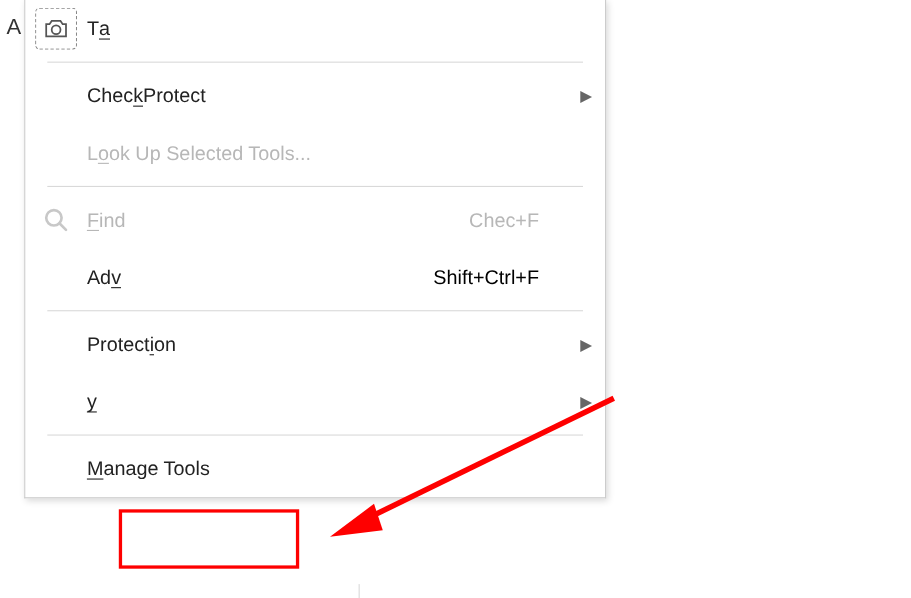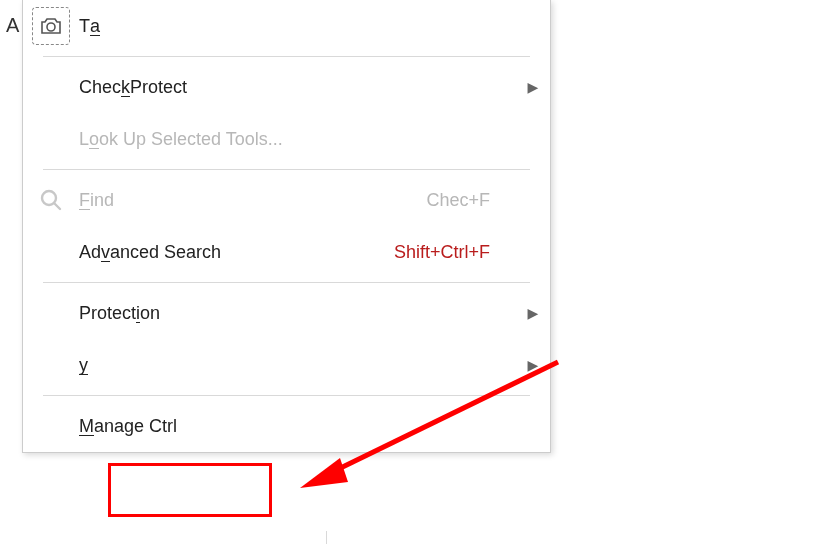--- a/index.html
+++ b/index.html
@@ -1,21 +1,21 @@
 <!DOCTYPE html>
 <html><head>
 <meta charset="utf-8">
 <style>
   html,body{margin:0;padding:0;width:828px;height:544px;background:#fff;font-family:"Segoe UI",Arial,sans-serif;font-size:18px;color:#333;overflow:hidden;}
   .edge-letter{position:absolute;left:6px;top:14px;font-size:20px;color:#333;}
   .menu{position:absolute;left:22px;top:0;width:527px;background:#fff;border:1px solid #ccc;border-top:none;box-shadow:2px 2px 6px rgba(0,0,0,0.15);}
   .row{display:flex;align-items:center;height:52px;}
   .icon-cell{width:56px;display:flex;align-items:center;justify-content:center;flex:none;}
   .label-cell{flex:1;display:flex;align-items:center;color:#222;}
-  .shortcut-cell{width:130px;text-align:right;padding-right:26px;color:#b91c1c;flex:none;}
+  .shortcut-cell{width:130px;text-align:right;padding-right:26px;color:#000000;flex:none;}
   .sub-cell{width:34px;display:flex;align-items:center;justify-content:center;flex:none;color:#666;font-size:14px;}
   .disabled .label-cell,.disabled .shortcut-cell,.disabled .sub-cell{color:#b7b7b7;}
   .sep{height:1px;background:#d9d9d9;margin:4px 20px;}
   .mn{position:relative;}
   .mn::after{content:"";position:absolute;left:0;right:0;bottom:1px;height:1px;background:currentColor;}
   
   .snap-box{width:36px;height:36px;border:1px dashed #888;border-radius:4px;display:flex;align-items:center;justify-content:center;}
   .snap-box svg{display:block;}
   
   .hl{position:absolute;border:3px solid #fe0000;pointer-events:none;}
@@ -87,21 +87,20 @@
     </div>
     <div class="shortcut-cell">Chec+F</div>
     <div class="sub-cell"></div>
   </div>
 
   <div class="row">
     <div class="icon-cell"></div>
     <div class="label-cell">
       <span>Ad</span>
         <span class="mn">v</span>
-        <span>anced Search</span>
     </div>
     <div class="shortcut-cell">Shift+Ctrl+F</div>
     <div class="sub-cell"></div>
   </div>
 
   <div class="sep"></div>
 
   <div class="row">
     <div class="icon-cell"></div>
     <div class="label-cell">
@@ -123,21 +122,21 @@
     <div class="sub-cell">▶</div>
   </div>
 
   <div class="sep"></div>
 
   <div class="row">
     <div class="icon-cell"></div>
     <div class="label-cell">
       <span></span>
         <span class="mn">M</span>
-        <span>anage Ctrl</span>
+        <span>anage Tools</span>
     </div>
     <div class="shortcut-cell"></div>
       <div class="sub-cell"></div>
   </div>
 
 
 </div>
 
 <div class="vline" style="left:326px;top:531px;height:13px;"></div>
 

